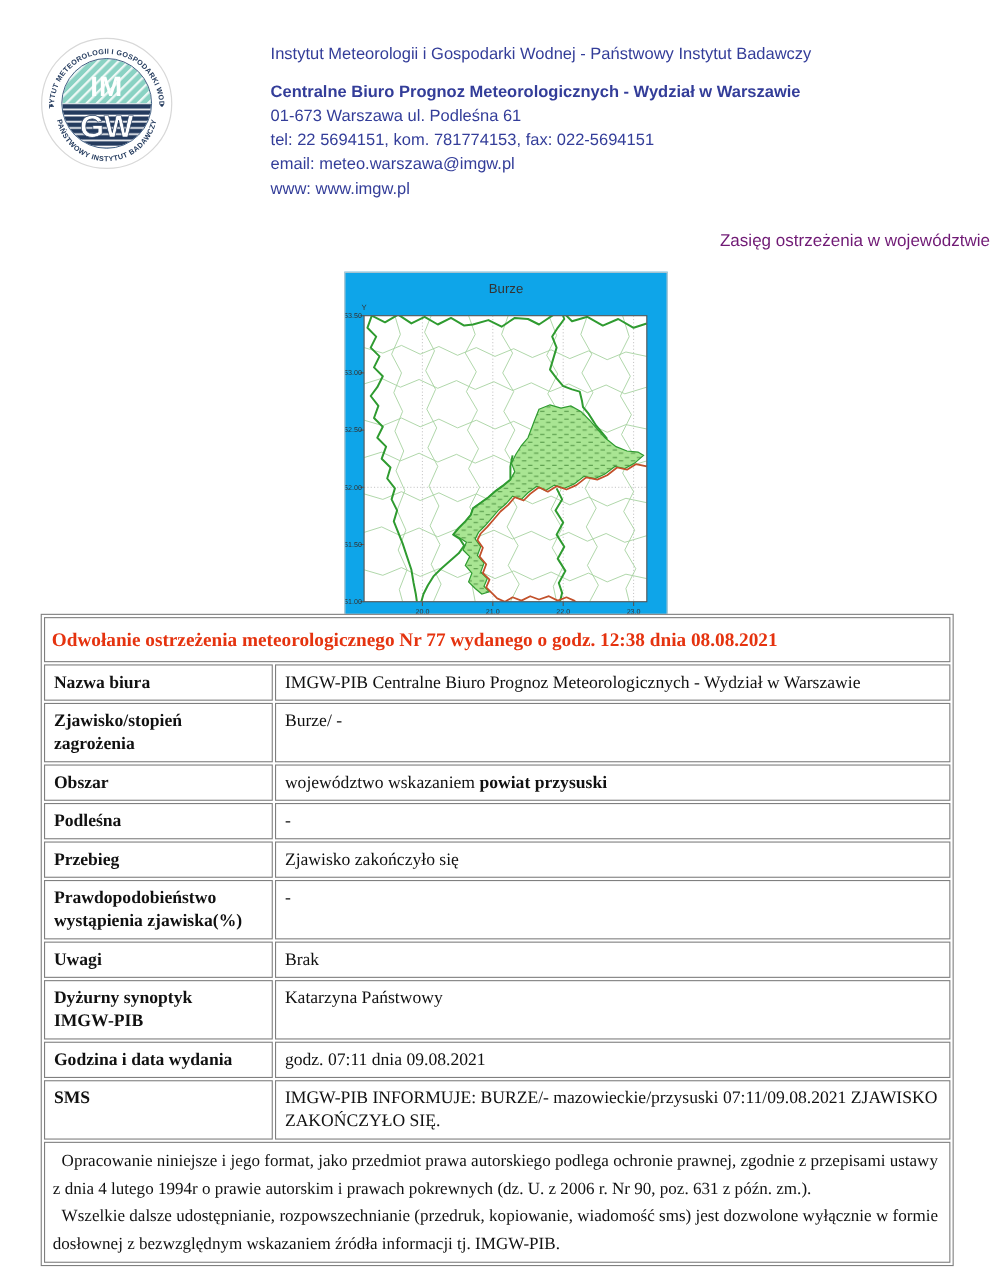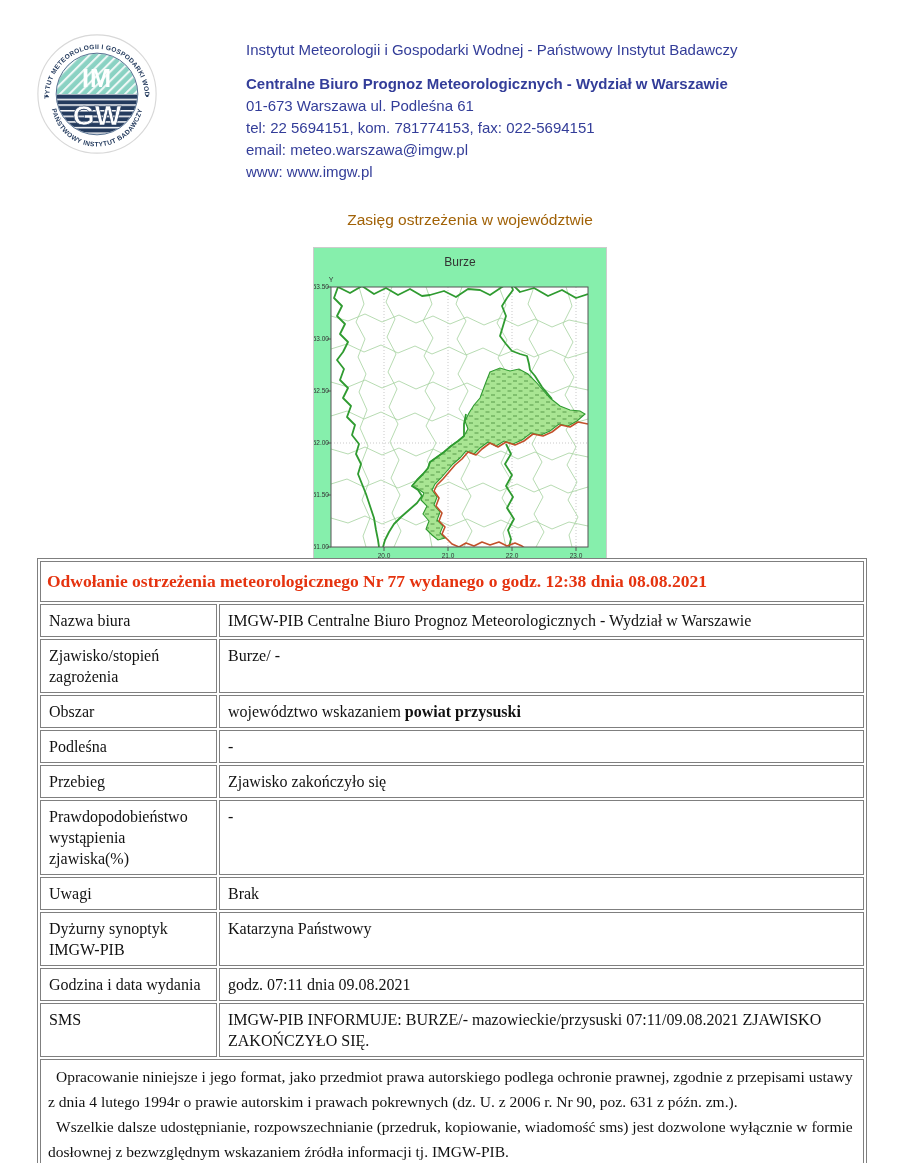--- a/index.html
+++ b/index.html
@@ -10,44 +10,44 @@
   .logo-wrap { position: absolute; left: 36px; top: 33px; width: 122px; height: 122px; }
   .header-block {
     position: absolute; top: 39px; right: 34px; width: 620px;
     text-align: left; font-size: 15px; line-height: 22px; color: #333d99;
   }
   .header-block .hline-bold { font-weight: bold; margin-top: 12px; }
 
   
   .section-title {
     position: absolute; top: 211px; left: 40px; width: 860px;
-    text-align: center; font-size: 15.5px; color: #a16207;
+    text-align: right; font-size: 15.5px; color: #701a75;
   }
 
   
   .map-box {
     position: absolute; left: 313px; top: 247px; width: 294px; height: 314px;
-    border: 1px solid #cccccc; background: #86efac;
+    border: 1px solid #cccccc; background: #0ea5e9;
   }
   .map-title { margin-top: 7px; text-align: center; font-size: 12px; color: #333333; }
   .map-svg { position: absolute; left: 0; top: 26px; }
 
   
   .info-table {
     position: absolute; left: 37px; top: 558px; width: 830px;
     border: 1px solid #7f7f7f; border-spacing: 2px; border-collapse: separate;
     font-family: "Liberation Serif", serif; font-size: 16px; color: #111111;
     background: #ffffff;
   }
   .info-table td { border: 1px solid #7f7f7f; padding: 5px 8px; vertical-align: top; line-height: 21px; }
   .info-table td.title-cell {
     text-align: left; font-weight: bold; font-size: 17.5px;
     color: #e5330f; padding: 9px 6px;
   }
-  .info-table td.lbl { width: 177px; font-weight: normal; white-space: pre-line; }
+  .info-table td.lbl { width: 208px; font-weight: bold; white-space: pre-line; }
   .info-table td.val b { font-weight: bold; }
   .info-table td.footer-cell { font-size: 15.5px; line-height: 25px; padding: 4px 7px; margin-top: 25px; }
   .info-table td.footer-cell p { text-indent: 8px; }
 </style>
 </head>
 <body>
 
 <div class="logo-wrap">
   <svg width="122" height="122" viewBox="0 0 130 130">
     <defs>

